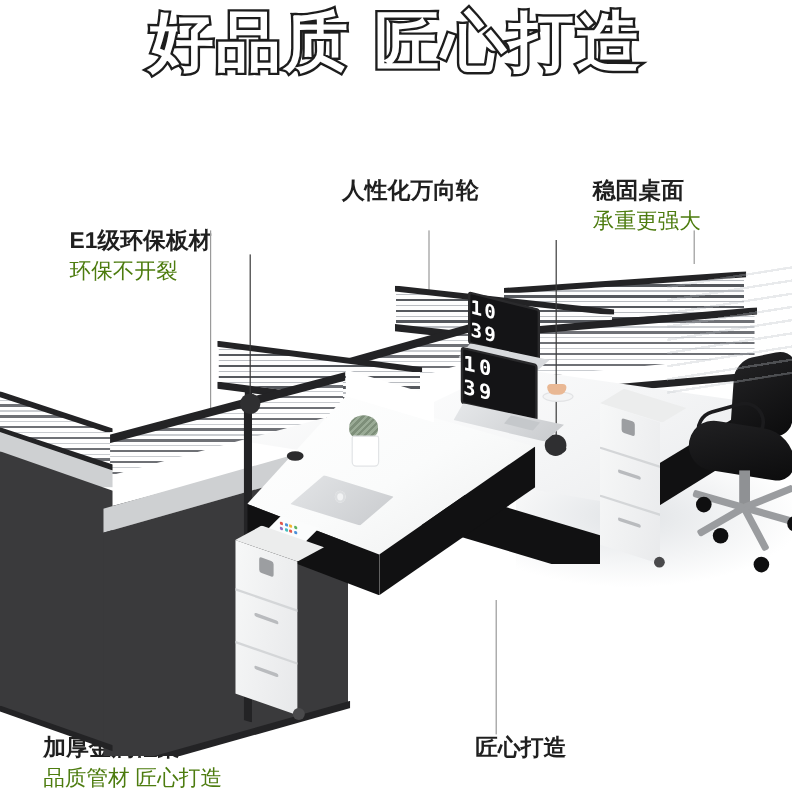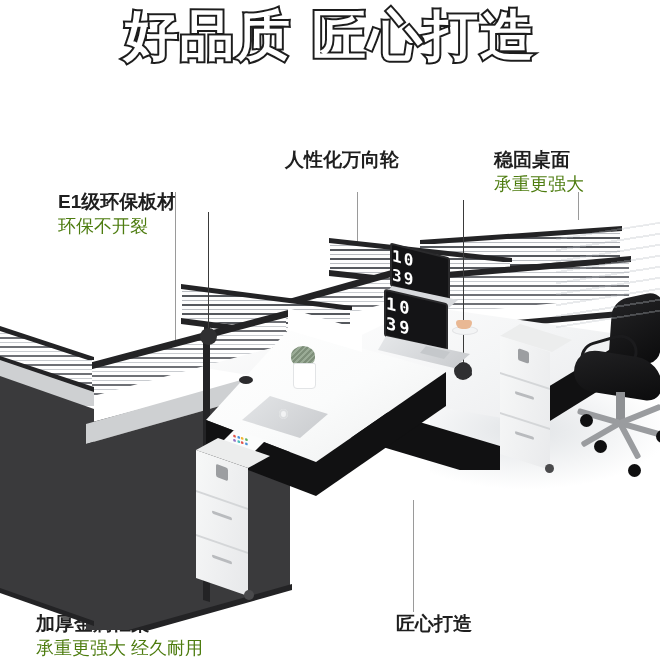--- a/index.html
+++ b/index.html
@@ -132,21 +132,21 @@
   <div class="lead" style="left:357px;top:192px;height:62px;"></div>
 
   <div class="callout" style="left:494px;top:148px;">
     <div class="c-title">稳固桌面</div>
     <div class="c-sub">承重更强大</div>
   </div>
   <div class="lead" style="left:578px;top:192px;height:28px;"></div>
 
   <div class="callout" style="left:36px;top:612px;">
     <div class="c-title">加厚金属框架</div>
-    <div class="c-sub">承重更强大 经久耐用</div>
+    <div class="c-sub">品质管材 匠心打造</div>
   </div>
   <div class="lead" style="left:99px;top:560px;height:52px;"></div>
 
   <div class="callout" style="left:396px;top:612px;">
     <div class="c-title">匠心打造</div>
   </div>
   <div class="lead" style="left:413px;top:500px;height:112px;"></div>
 
   <div class="scene">
 

